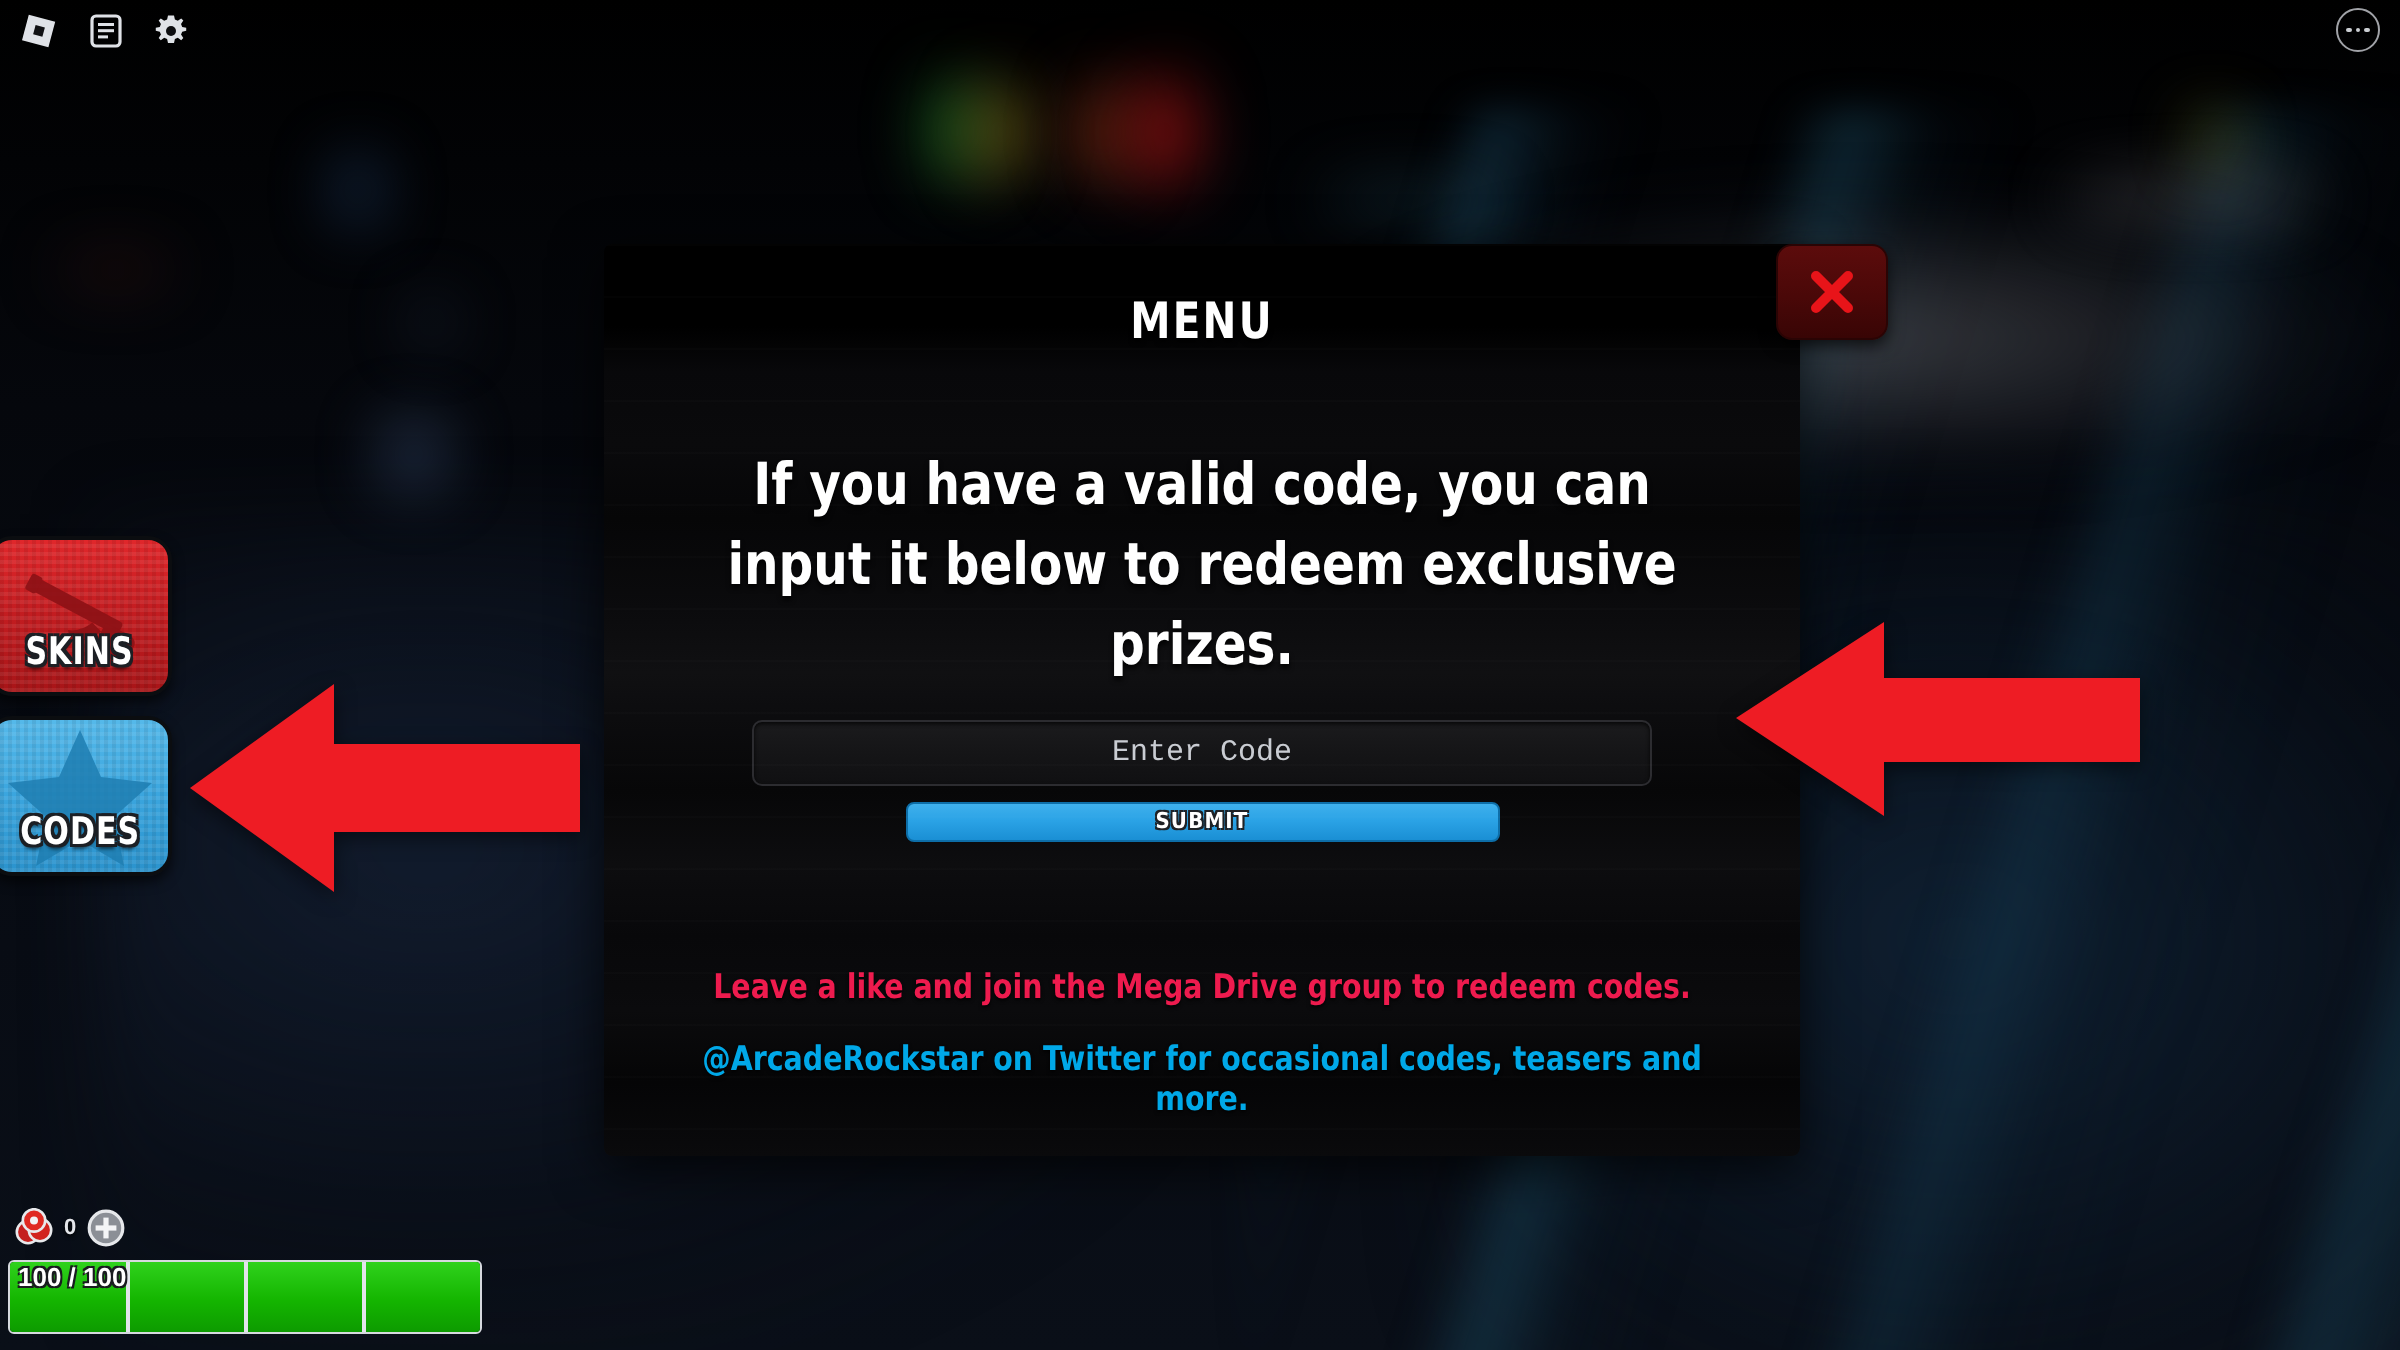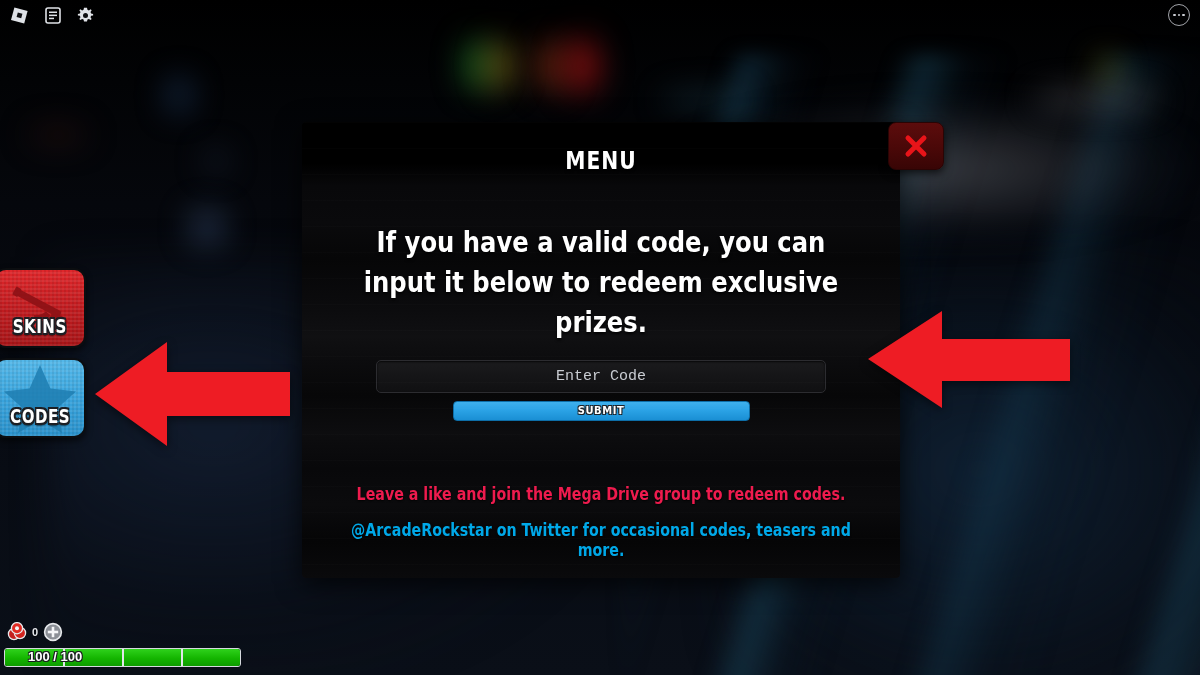--- a/index.html
+++ b/index.html
@@ -183,27 +183,26 @@
   .hud-count {
     font-size:11px; font-weight:700;
     color:#e4e6ea;
     font-family:"Liberation Sans", sans-serif;
     text-shadow:0 1px 2px #000;
   }
   .plus-btn { width:20px; height:20px; cursor:pointer; display:block; }
 
   .health-wrap {
     position:relative;
-    width:237px; height:19px;
+    width:237px; height:37px;
     background:#101218;
     border:1.6px solid #d6d9de;
     border-radius:3px;
     overflow:hidden;
     display:flex;
-    padding-left:19px;
   }
   .health-fill {
     position:absolute; left:0; top:0; bottom:0;
     width:100%;
     background:linear-gradient(180deg,#2fd21c 0%, #14b500 55%, #0d9b00 100%);
   }
   .health-seg {
     position:absolute; top:0; bottom:0;
     width:1.6px; background:#e2e5ea;
   }

